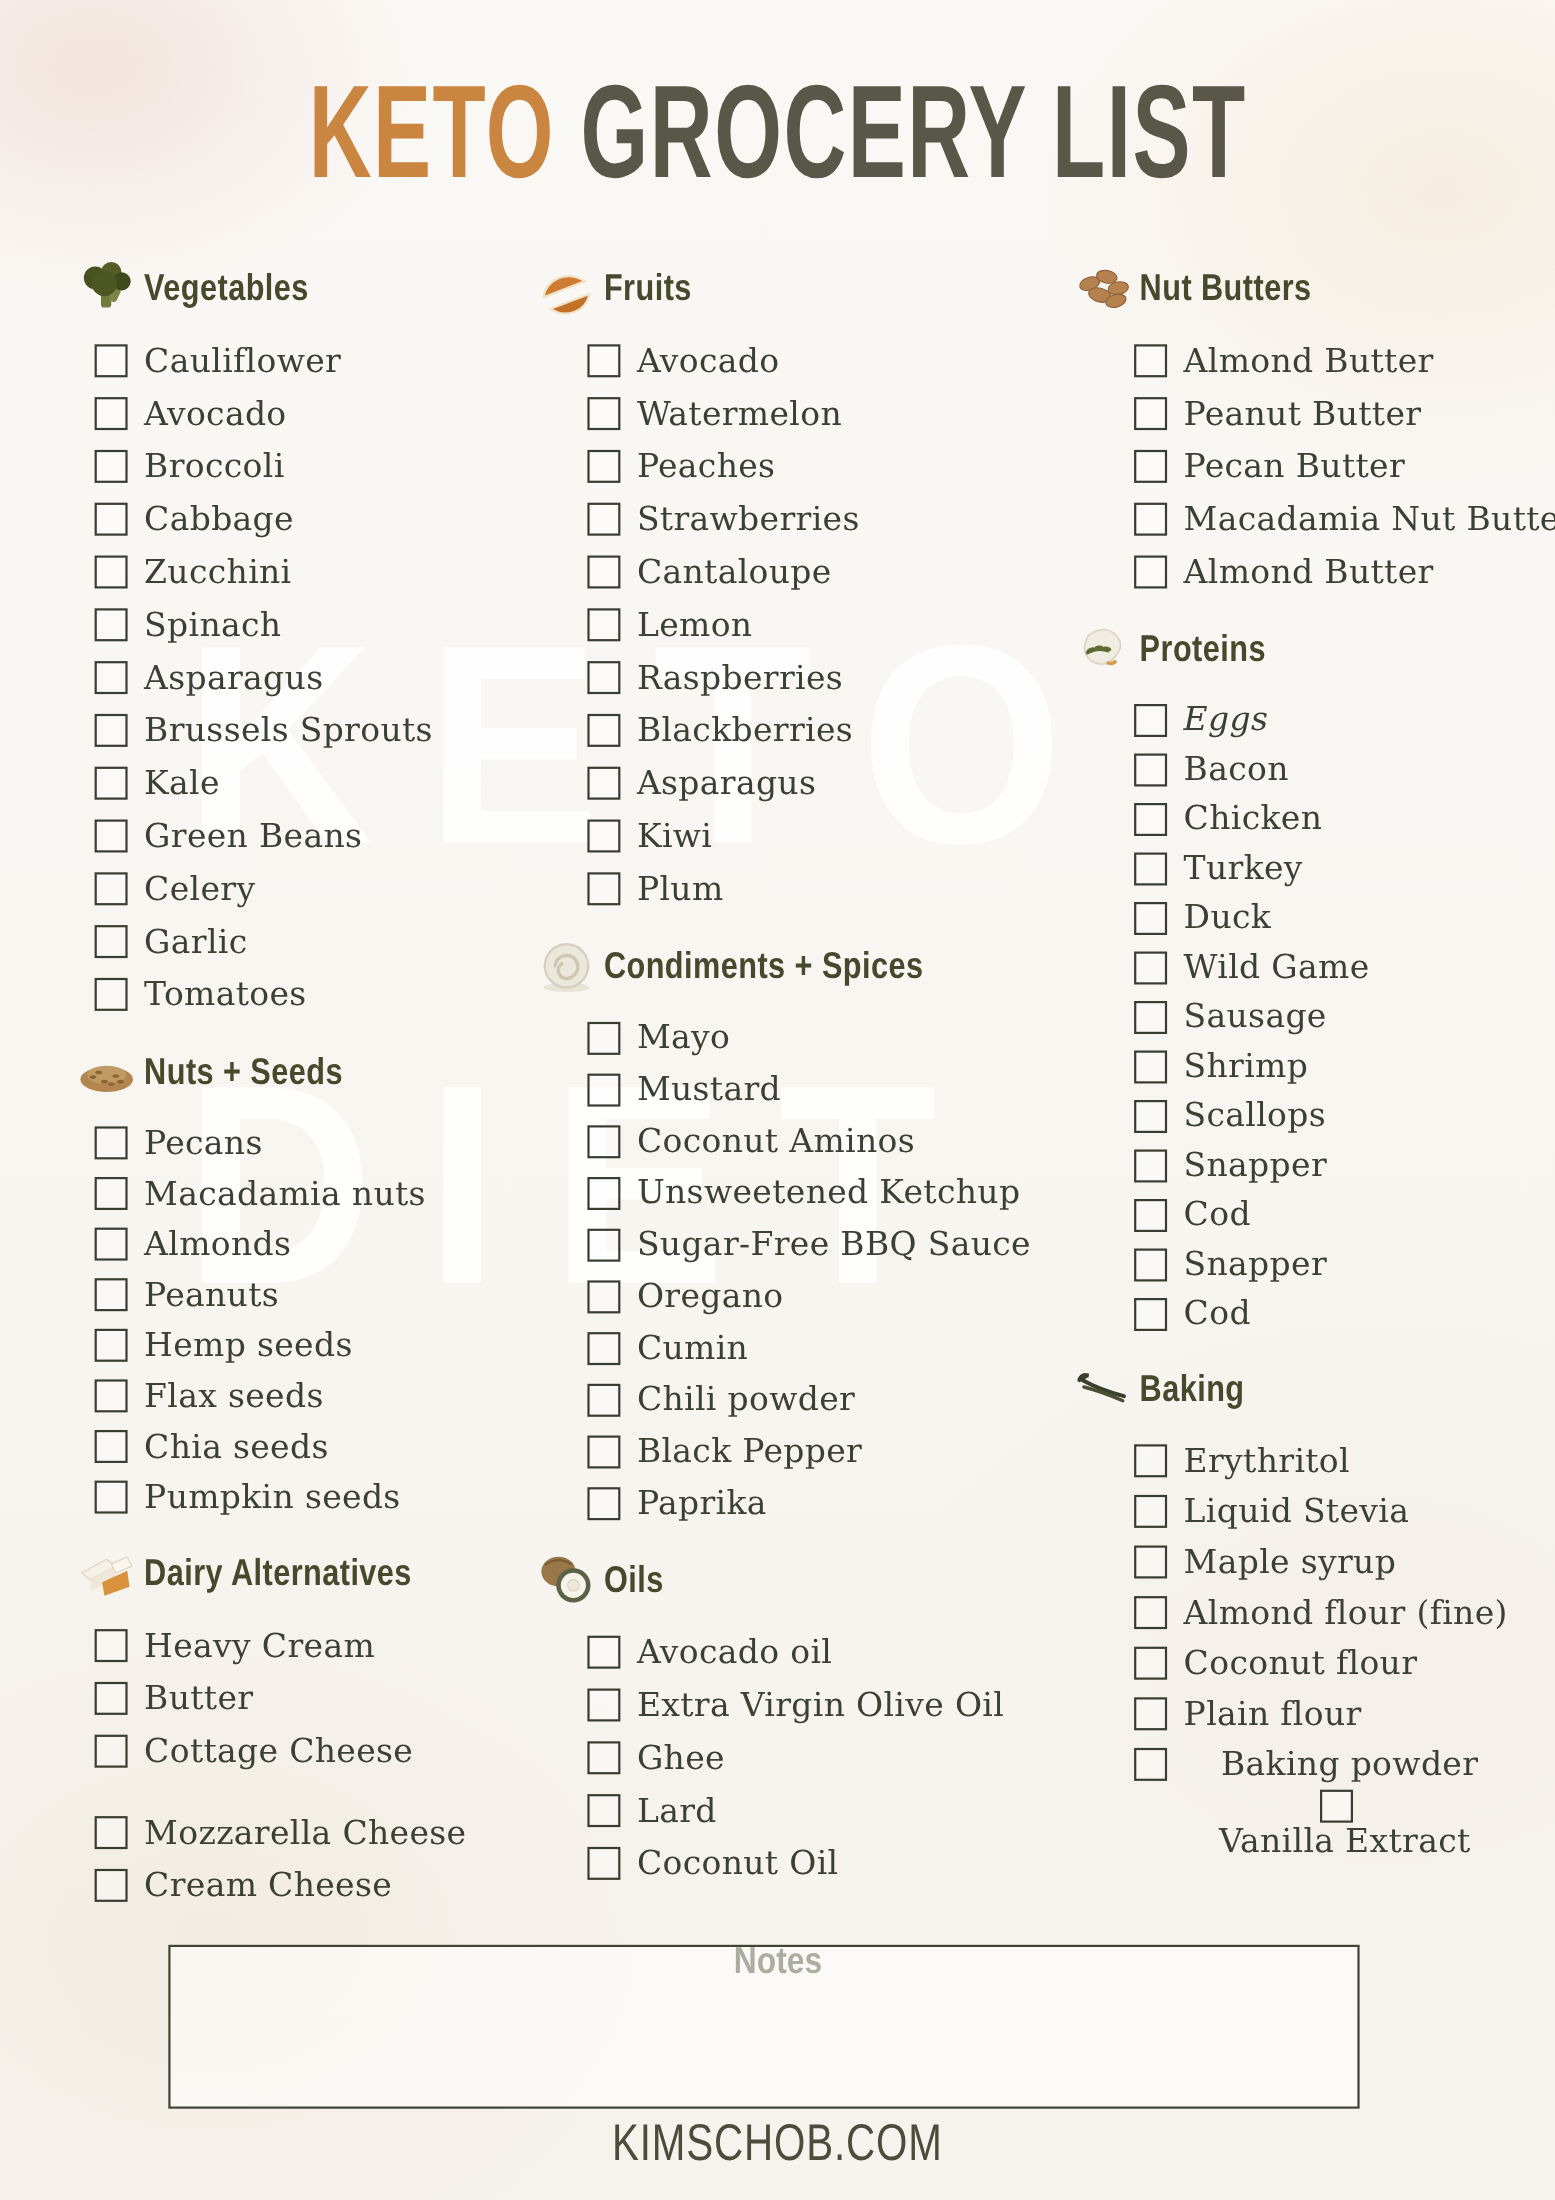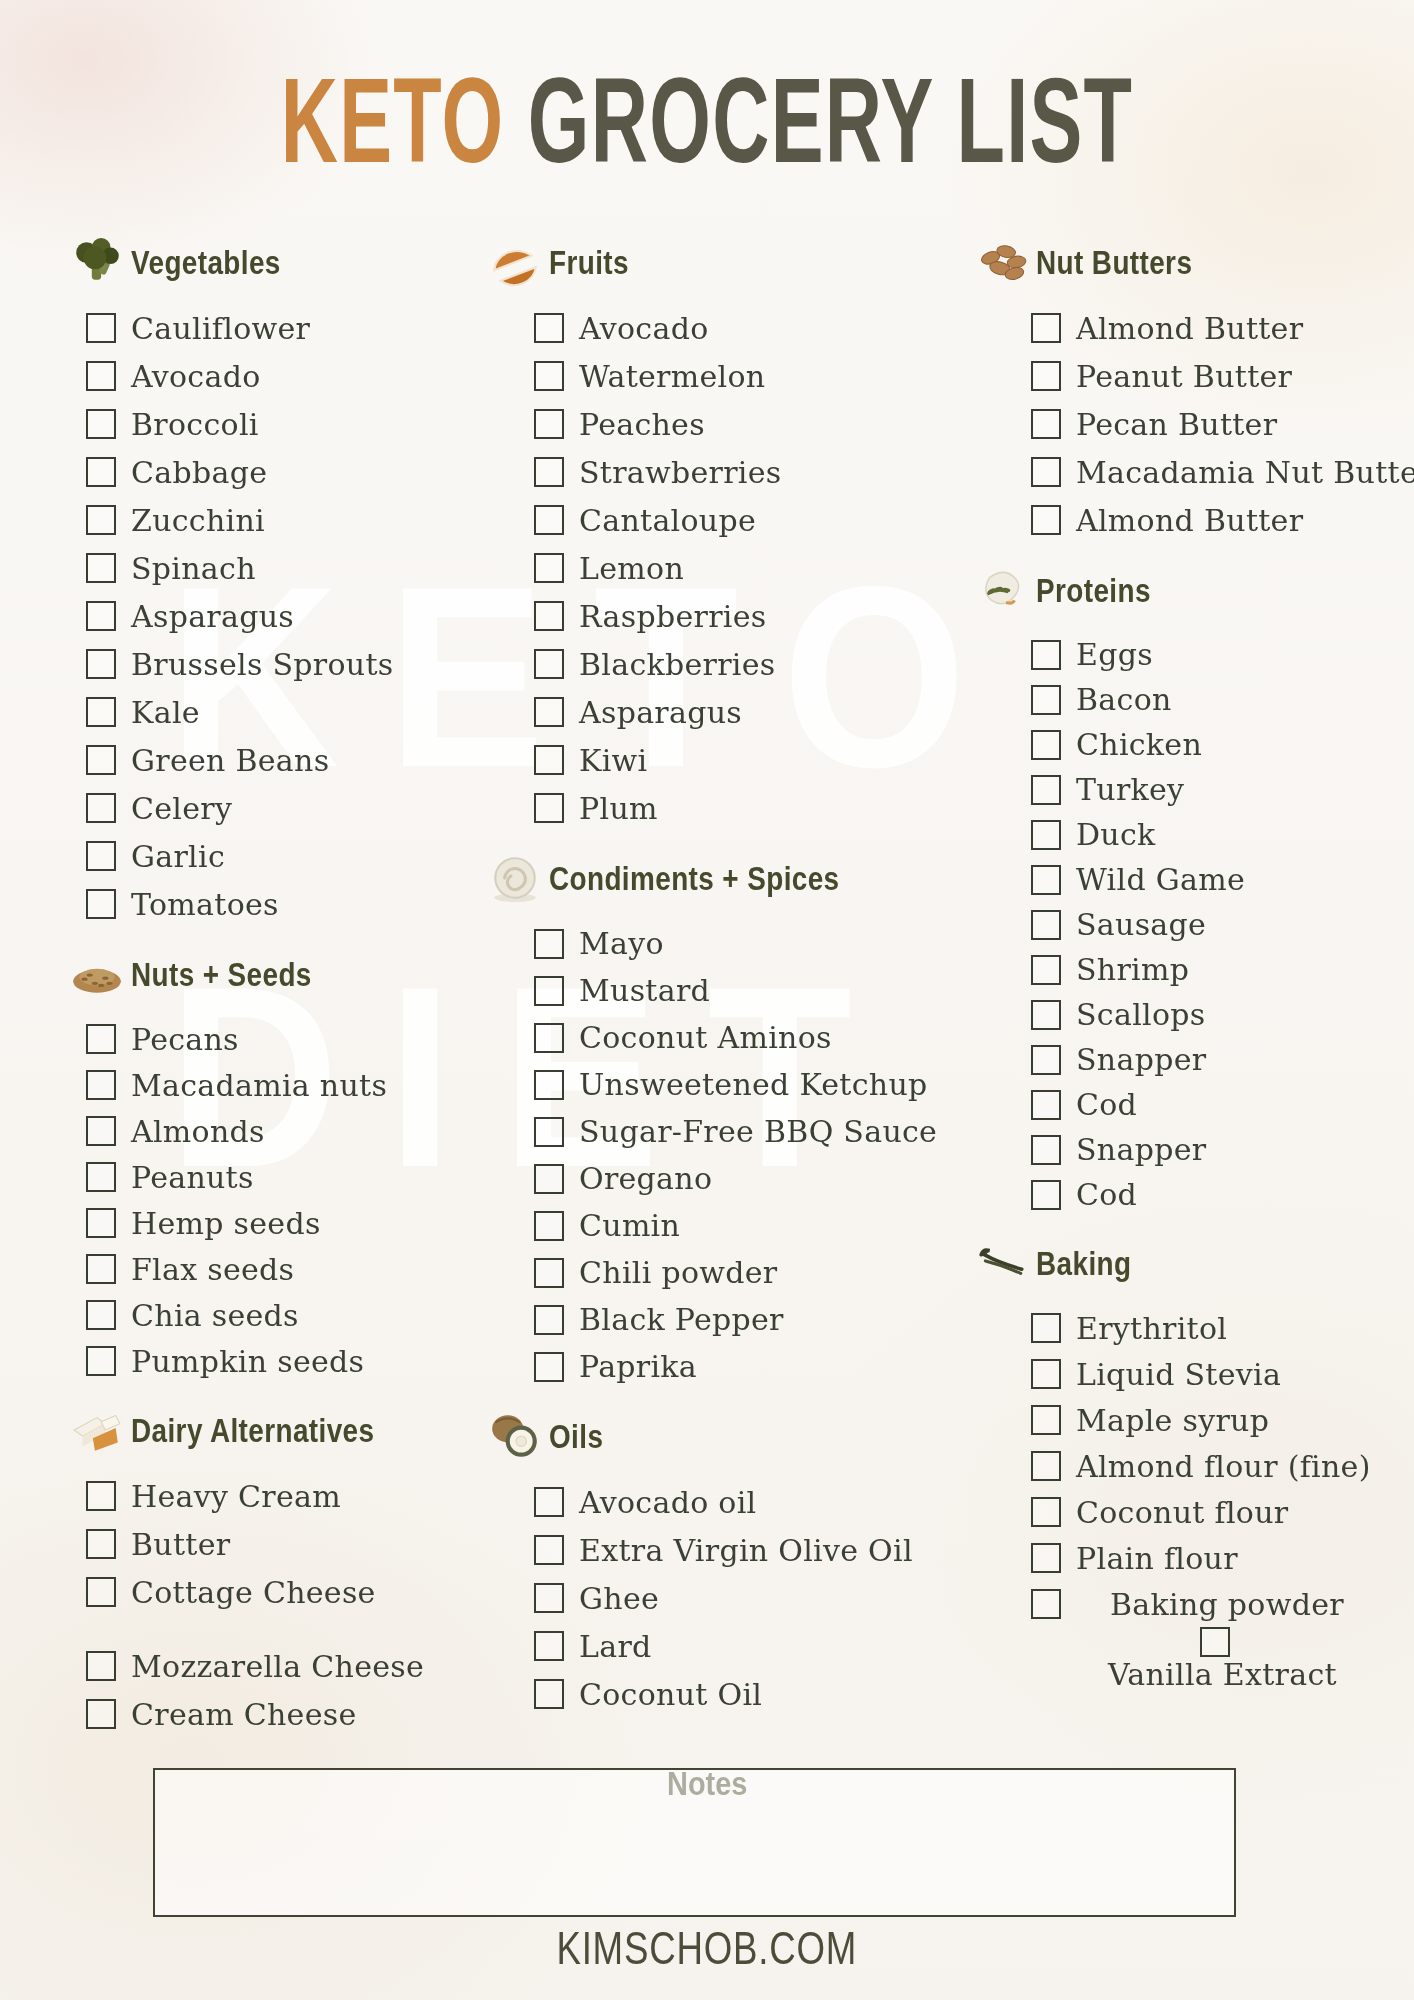--- a/index.html
+++ b/index.html
@@ -418,21 +418,21 @@
               <g fill="#5c6b33">
                 <ellipse cx="16" cy="27" rx="4" ry="2" transform="rotate(-25 16 27)"></ellipse>
                 <ellipse cx="23" cy="25" rx="4" ry="2" transform="rotate(-10 23 25)"></ellipse>
                 <ellipse cx="30" cy="26" rx="4" ry="2" transform="rotate(10 30 26)"></ellipse>
               </g>
               <path d="M30 38q6 2 8-2" stroke="#d79b50" stroke-width="3" fill="none"></path>
             </svg>
           </span>
           <span class="section-title">Proteins</span>
         </div>
-        <div class="item" style="height: 45px;">
+        <div class="item" style="height: 45px; font-style: italic;">
           <span class="checkbox"></span>
           <span class="item-label">Eggs</span>
         </div>
         <div class="item" style="height: 45px;">
           <span class="checkbox"></span>
           <span class="item-label">Bacon</span>
         </div>
         <div class="item" style="height: 45px;">
           <span class="checkbox"></span>
           <span class="item-label">Chicken</span>

